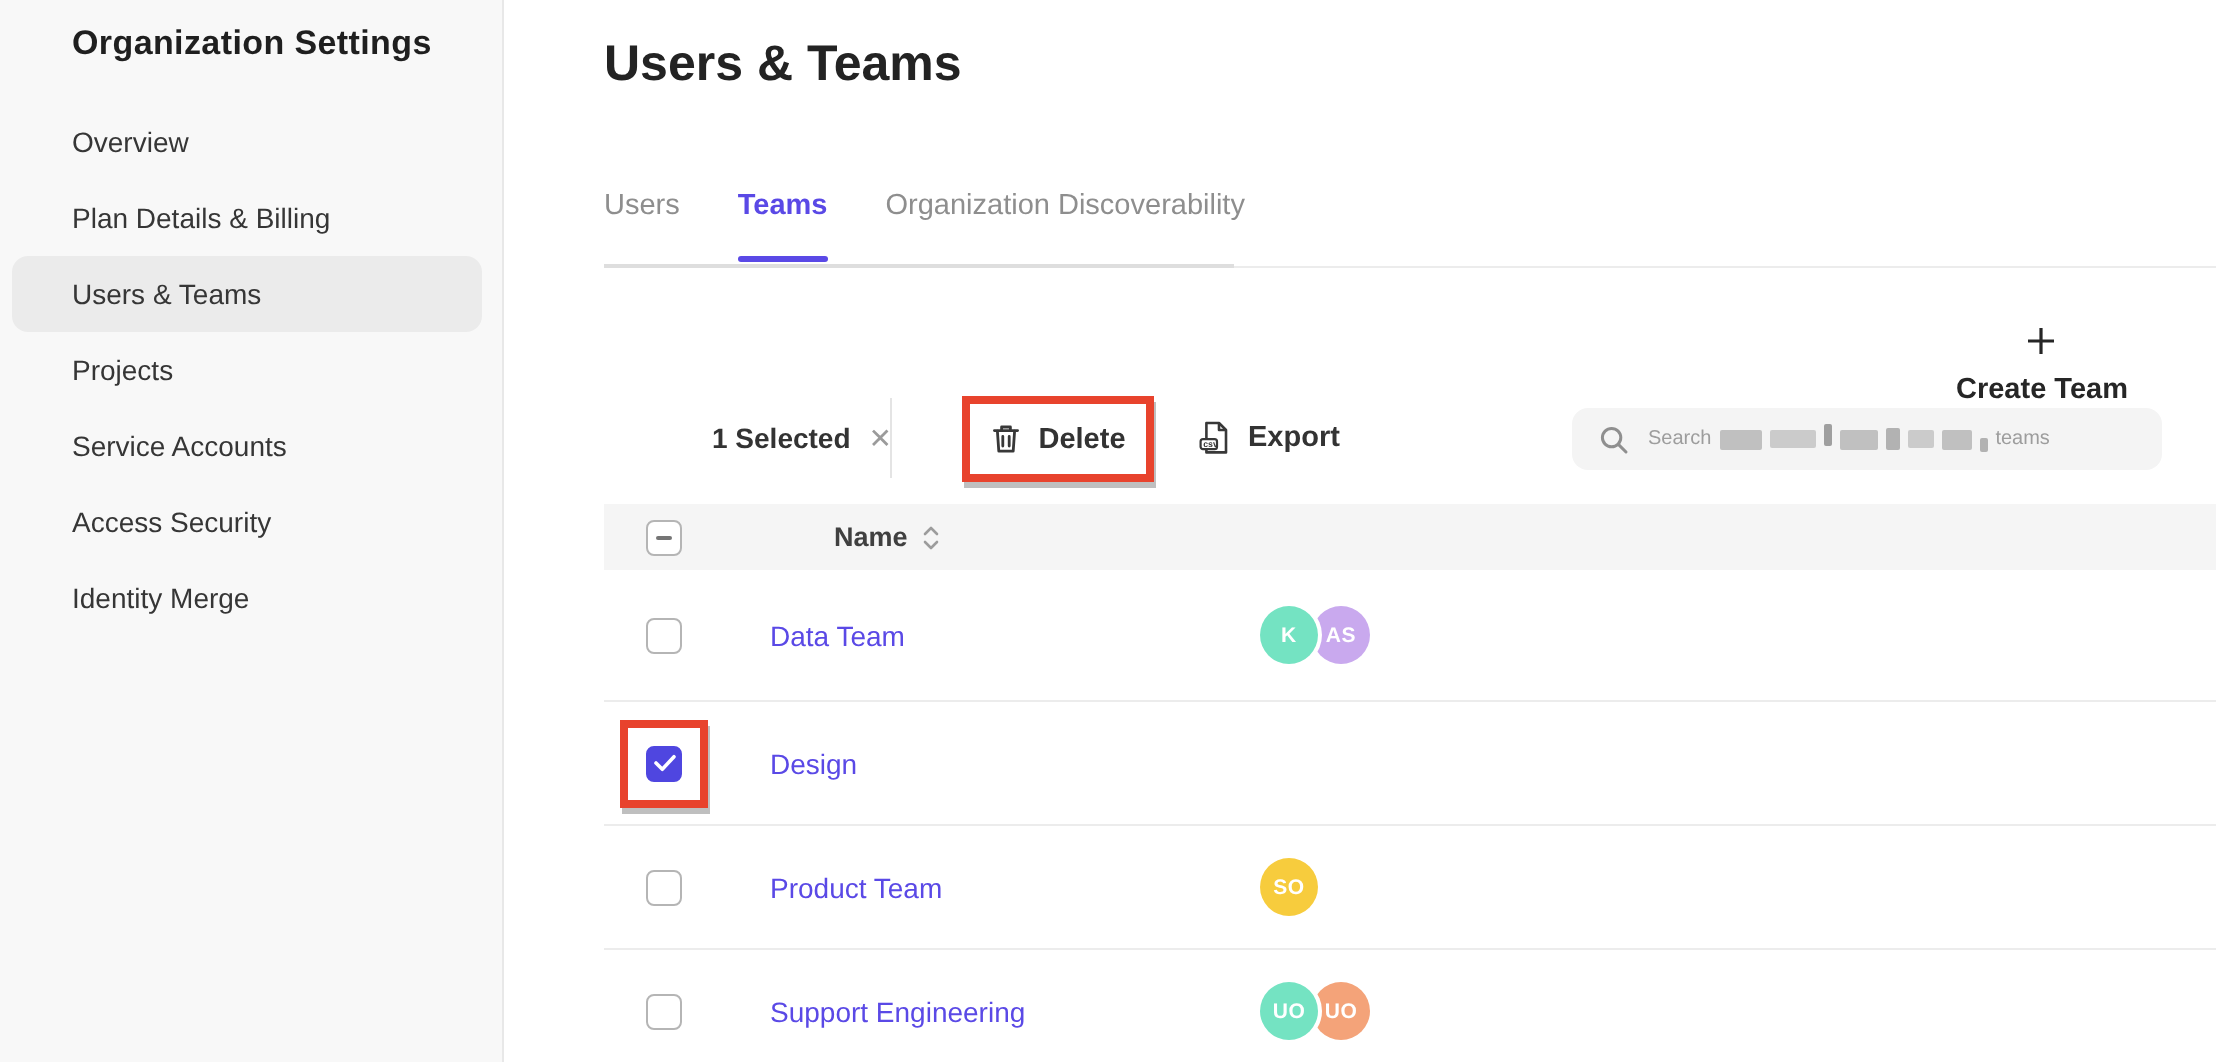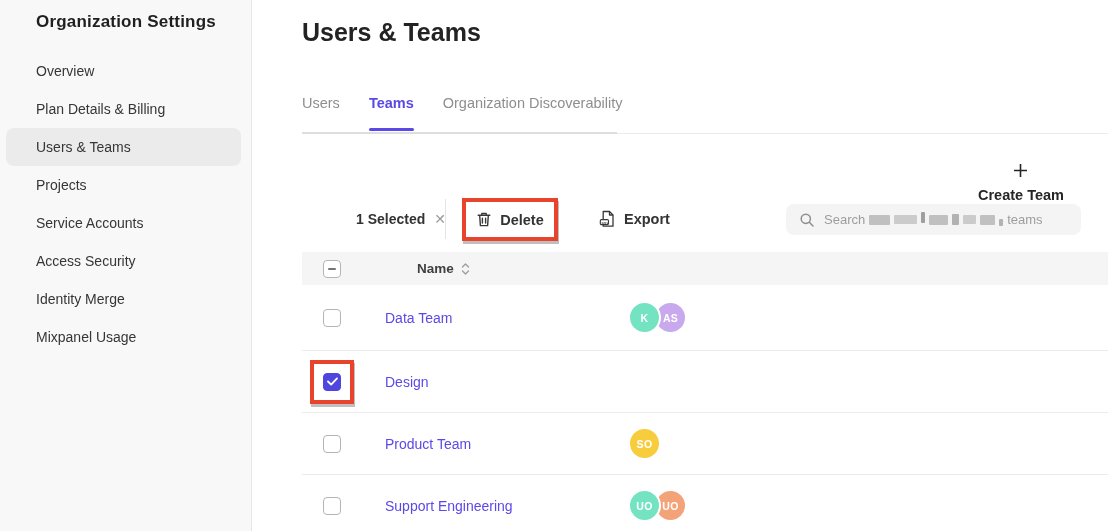--- a/index.html
+++ b/index.html
@@ -29,30 +29,30 @@
                background:none;border:none;padding:0;font-family:inherit;font-size:14.5px;
                font-weight:bold;color:#262626;cursor:pointer;flex-direction:column;}
 
   
   .selected{position:absolute;left:356px;top:211px;display:flex;align-items:center;gap:9px;
             font-size:14px;font-weight:bold;color:#333;}
   .clear-x{color:#9b9b9b;font-size:14px;font-weight:normal;cursor:pointer;}
   .v-divider{position:absolute;left:445px;top:199px;width:1px;height:40px;background:#e4e4e4;}
 
   .annotation{border:4px solid #e8432d;box-shadow:1px 3px 0 rgba(0,0,0,.25);box-sizing:content-box;}
-  .delete-ann{position:absolute;left:462px;top:198px;width:88px;height:35px;display:flex;background:#fff;}
+  .delete-ann{position:absolute;left:481px;top:198px;width:88px;height:35px;display:flex;background:#fff;}
   .tool-btn{display:flex;align-items:center;gap:8px;background:#fff;border:none;padding:0;
             font-family:inherit;font-size:14.5px;font-weight:bold;color:#333;cursor:pointer;}
   .delete-btn{flex:1;justify-content:center;}
   .export-btn{position:absolute;left:599px;top:206px;height:26px;}
 
   .search{position:absolute;left:786px;top:204px;width:295px;height:31px;background:#f4f4f4;
           border-radius:8px;display:flex;align-items:center;box-sizing:border-box;
           padding-left:13px;gap:9px;cursor:text;}
-  .search-ph{color:#9d9d9d;font-size:13px;display:flex;align-items:center;gap:4px;}
+  .search-ph{color:#9d9d9d;font-size:10px;display:flex;align-items:center;gap:4px;}
   .redact{display:inline-block;background:#c0c0c0;border-radius:1px;}
   .r1{width:21px;height:10px}.r2{width:23px;height:9px;background:#cbcbcb}
   .r3{width:4px;height:11px;margin-top:-5px;background:#9f9f9f}
   .r4{width:19px;height:10px}.r5{width:7px;height:11px;background:#b2b2b2}
   .r6{width:13px;height:9px;background:#cbcbcb}.r7{width:15px;height:10px}
   .r8{width:4px;height:7px;margin-top:6px;background:#b2b2b2}
 
   
   .thead{position:absolute;left:302px;top:252px;width:806px;height:33px;background:#f5f5f5;
          display:flex;align-items:center;}
@@ -85,21 +85,20 @@
   <aside class="sidebar">
     <div class="sidebar-title">Organization Settings</div>
     <nav class="sidebar-nav" id="sidebar-nav">
         <div class="sidebar-item">Overview</div>
         <div class="sidebar-item">Plan Details &amp; Billing</div>
         <div class="sidebar-item active">Users &amp; Teams</div>
         <div class="sidebar-item">Projects</div>
         <div class="sidebar-item">Service Accounts</div>
         <div class="sidebar-item">Access Security</div>
         <div class="sidebar-item">Identity Merge</div>
-        <div class="sidebar-item">Mixpanel Usage</div>
       </nav>
   </aside>
 
   <h1 class="page-title">Users &amp; Teams</h1>
 
   <div class="tabs" id="tabs">
       <div class="tab">Users</div>
       <div class="tab active">Teams</div>
       <div class="tab">Organization Discoverability</div>
     </div>

